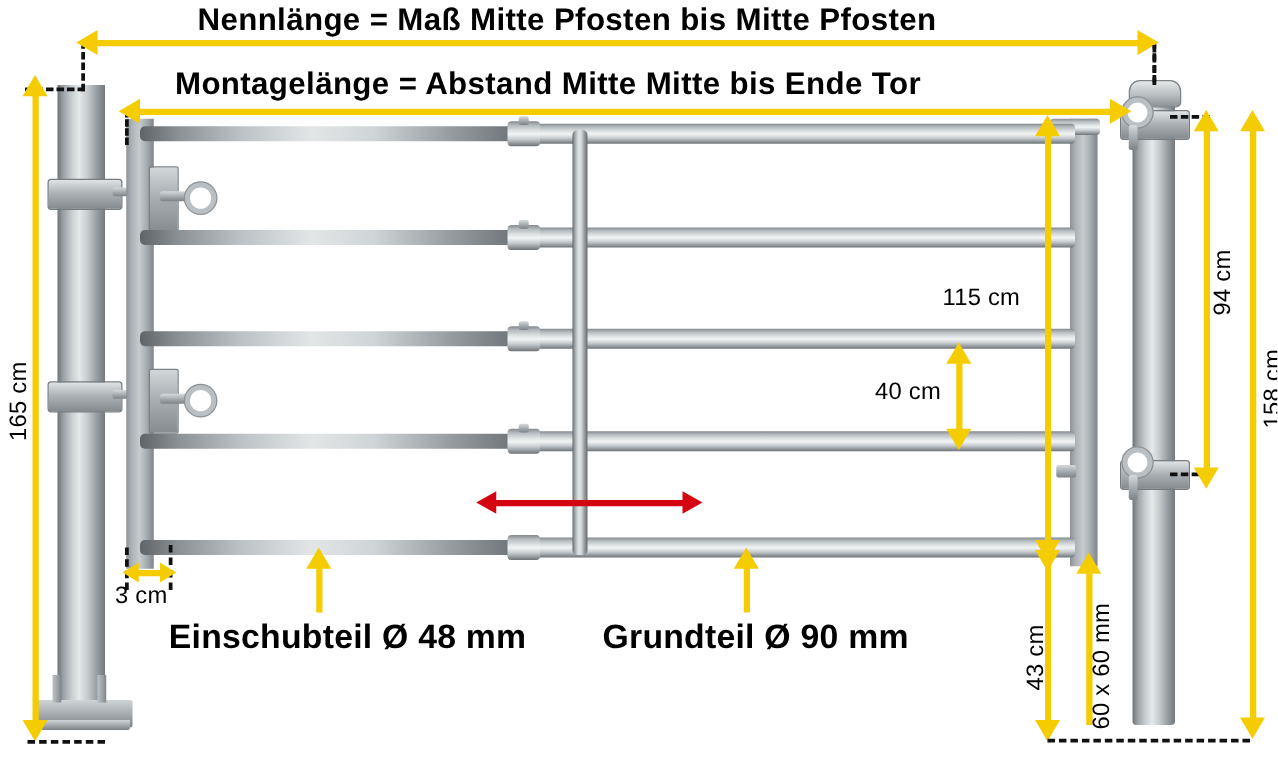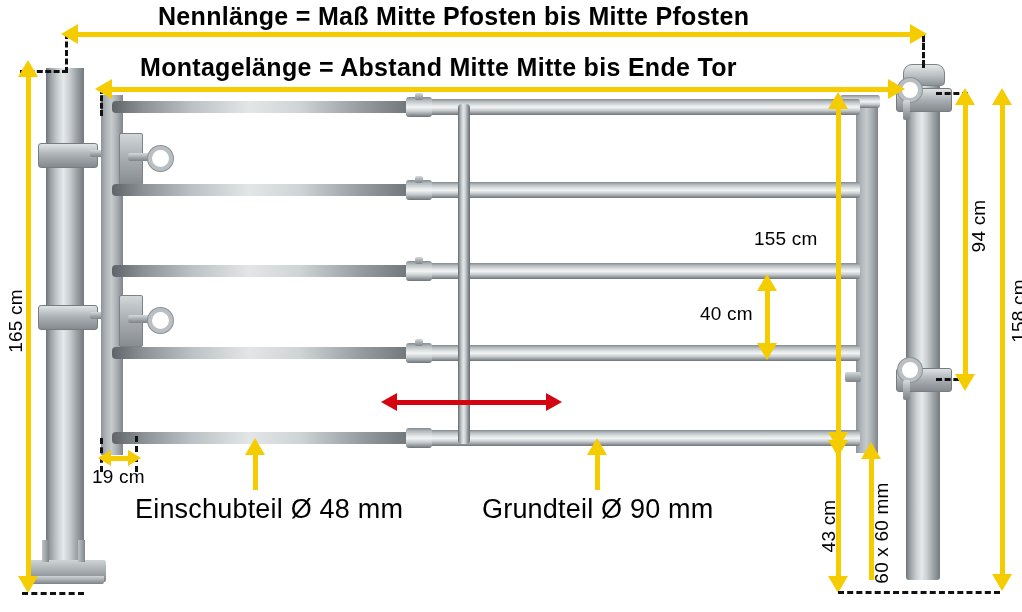--- a/index.html
+++ b/index.html
@@ -27,21 +27,21 @@
     font-weight: 700;
     letter-spacing: .2px;
   }
   .title {
     font-size: 25px;
     font-weight: 700;
     letter-spacing: .3px;
   }
   .big {
     font-size: 27px;
-    font-weight: 400;
+    font-weight: 700;
   }
   .dim {
     font-size: 19px;
     font-weight: 400;
   }
   .rot {
     transform-origin: 50% 50%;
     transform: rotate(-90deg);
   }
 
@@ -239,26 +239,26 @@
   <div class="ah ah-u" style="left:18px; top:60px;"></div>
   <div class="ah ah-d" style="left:18px; top:576px;"></div>
   <div class="dash-h" style="left:22px; top:592px; width:62px;"></div>
   <div class="txt dim rot" style="left:-24px; top:310px; width:80px; text-align:center;">165 cm</div>
 
   <div class="dash-v" style="left:100px; top:438px; height:34px;"></div>
   <div class="dash-v" style="left:135px; top:436px; height:36px;"></div>
   <div class="hline" style="left:104px; top:456px; width:27px;"></div>
   <div class="ah ah-l-sm" style="left:98px; top:450px;"></div>
   <div class="ah ah-r-sm" style="left:128px; top:450px;"></div>
-  <div class="txt dim" style="left:92px; top:466px;">19 cm</div>
+  <div class="txt dim" style="left:92px; top:466px;">3 cm</div>
 
   <div class="vline" style="left:836px; top:104px; height:340px;"></div>
   <div class="ah ah-u" style="left:828px; top:92px;"></div>
   <div class="ah ah-d" style="left:828px; top:440px;"></div>
-  <div class="txt dim" style="left:754px; top:228px;">155 cm</div>
+  <div class="txt dim" style="left:754px; top:228px;">115 cm</div>
 
   <div class="vline" style="left:765px; top:285px; height:62px;"></div>
   <div class="ah ah-u" style="left:757px; top:274px;"></div>
   <div class="ah ah-d" style="left:757px; top:343px;"></div>
   <div class="txt dim" style="left:700px; top:303px;">40 cm</div>
 
   <div class="dash-h" style="left:936px; top:92px; width:32px;"></div>
   <div class="dash-h" style="left:936px; top:378px; width:32px;"></div>
   <div class="vline" style="left:963px; top:99px; height:280px;"></div>
   <div class="ah ah-u" style="left:955px; top:88px;"></div>

